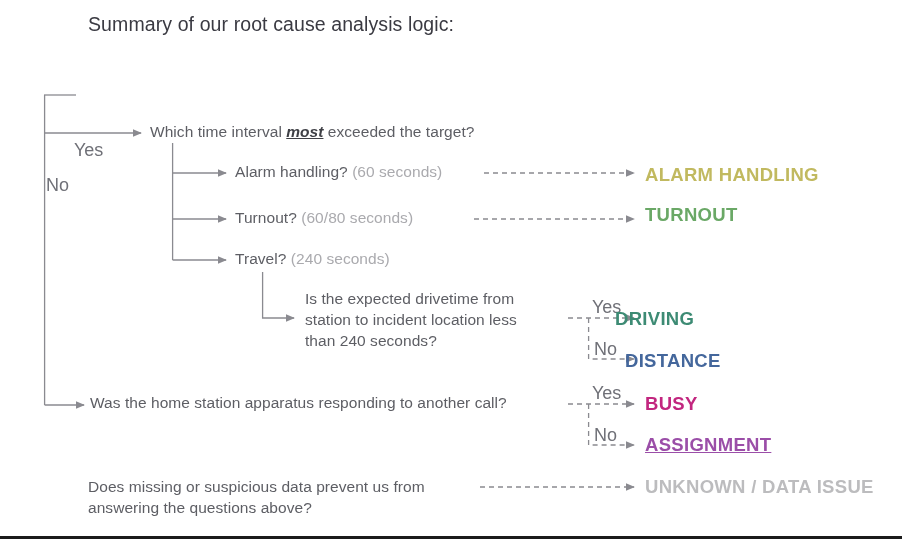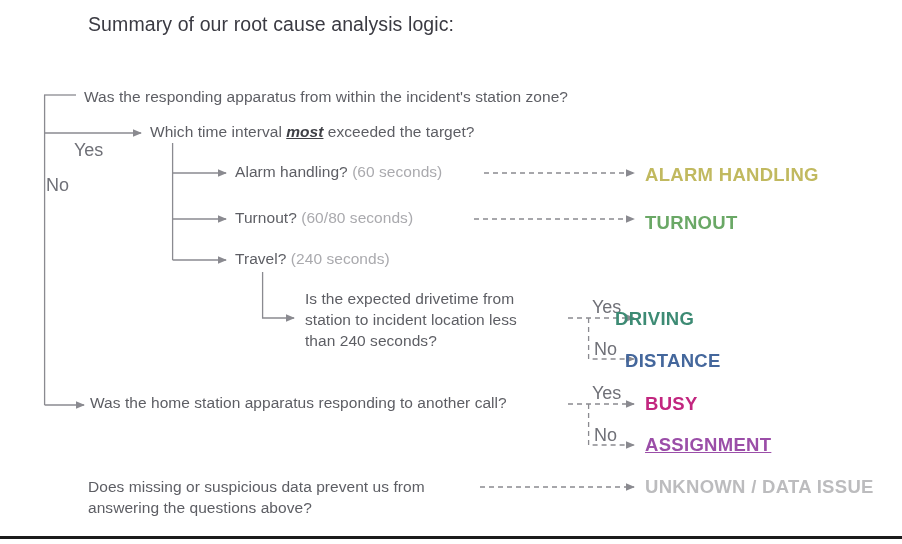--- a/index.html
+++ b/index.html
@@ -113,21 +113,20 @@
 
       <path d="M 568 404 L 634 404" marker-end="url(#arw)"></path>
       <path d="M 588.6 404 L 588.6 445 L 634 445" marker-end="url(#arw)"></path>
 
       <path d="M 480 487 L 634 487" marker-end="url(#arw)"></path>
     </g>
   </svg>
 
   <div class="abs title" style="color: rgb(58, 58, 66);">Summary of our root cause analysis logic:</div>
 
-  <div class="abs question" style="left:84px; top:88px;">Was the responding apparatus from within the incident's station zone?</div>
 
   <div class="abs question" style="left:150px; top:123px;">
     <span>Which time interval </span><span class="q-emph">most</span><span> exceeded the target?</span>
   </div>
 
   <div class="abs branch-label" style="left:74px; top:140px;">Yes</div>
   <div class="abs branch-label" style="left:46px; top:175px;">No</div>
 
   <div class="abs question" style="left:235px; top:163px;">
     <span>Alarm handling?</span>
@@ -157,21 +156,21 @@
 
   <div class="abs branch-label" style="left:592px; top:383px;">Yes</div>
   <div class="abs branch-label" style="left:594px; top:425px;">No</div>
 
   <div class="abs question multiline" style="left:88px; top:476px; width:390px;">
     <span>Does missing or suspicious data prevent us from</span><br>
     <span>answering the questions above?</span>
   </div>
 
   <div class="abs outcome" style="left: 645px; top: 164px; color: rgb(193, 185, 95);">ALARM HANDLING</div>
-  <div class="abs outcome" style="left: 645px; top: 212px; color: rgb(106, 168, 102);">TURNOUT</div>
+  <div class="abs outcome" style="left: 645px; top: 204px; color: rgb(106, 168, 102);">TURNOUT</div>
   <div class="abs outcome" style="left: 615px; top: 308px; color: rgb(61, 139, 116);">DRIVING</div>
   <div class="abs outcome" style="left: 625px; top: 350px; color: rgb(68, 103, 156);">DISTANCE</div>
   <div class="abs outcome" style="left: 645px; top: 393px; color: rgb(194, 38, 127);">BUSY</div>
   <div class="abs outcome" style="left: 645px; top: 434px; color: rgb(155, 78, 168); text-decoration: underline;">ASSIGNMENT</div>
   <div class="abs outcome" style="left: 645px; top: 476px; color: rgb(188, 188, 190);">UNKNOWN / DATA ISSUE</div>
 
   <div class="footer-rule" style="background: rgb(27, 27, 27);"></div>
 </div>
 
 </body></html>

